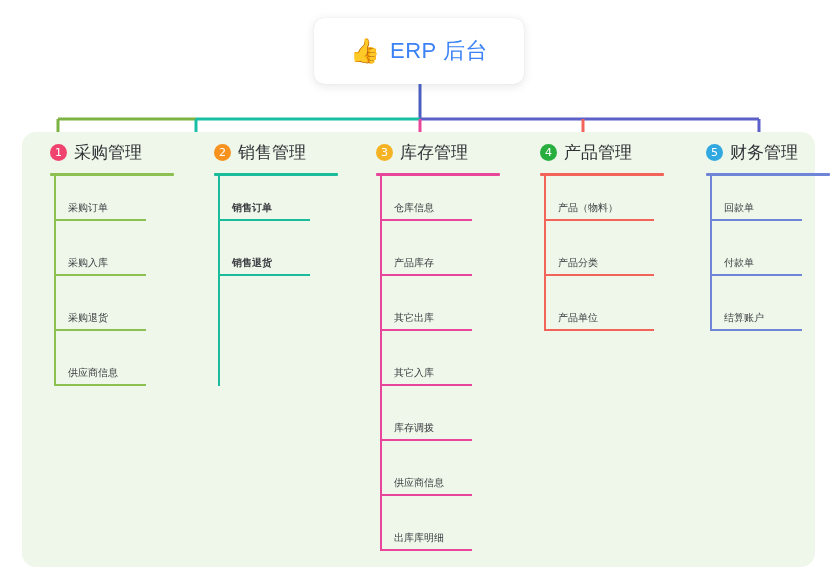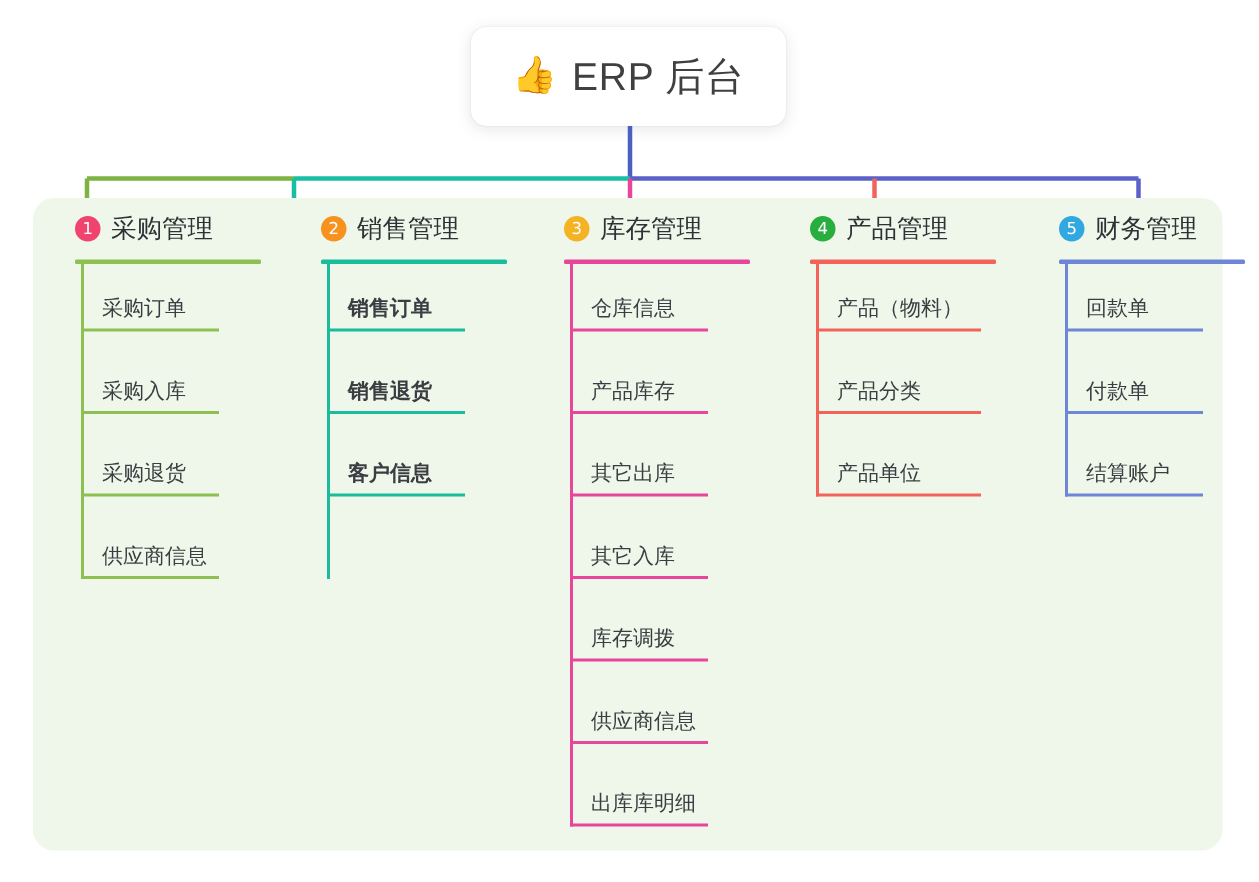--- a/index.html
+++ b/index.html
@@ -34,22 +34,22 @@
     justify-content: center;
     gap: 10px;
     box-sizing: border-box;
   }
   .title-emoji {
     font-size: 24px;
     line-height: 1;
     display: inline-block;
   }
   .title-text {
-    font-size: 26px;
-    color: #404040;
+    font-size: 22px;
+    color: #3b82f6;
     letter-spacing: 0.5px;
     white-space: nowrap;
   }
 
   
   #wires {
     position: absolute;
     left: 0;
     top: 0;
     width: 839px;
@@ -122,21 +122,21 @@
   }
   .item {
     position: relative;
     height: 55px;
     box-sizing: border-box;
   }
   .item-label {
     position: absolute;
     left: 32px;
     bottom: 16px;
-    font-size: 14px;
+    font-size: 10px;
     color: #3b3d42;
     white-space: nowrap;
   }
   .item-rule {
     position: absolute;
     left: 18px;
     bottom: 10px;
     height: 1.6px;
   }
 </style>
@@ -203,24 +203,20 @@
         <div class="items" style="height: 220px; font-weight: bold;">
           <div class="spine" style="background: rgb(26, 188, 156); height: 210px;"></div>
           <div class="item">
             <span class="item-label">销售订单</span>
             <div class="item-rule" style="background: rgb(26, 188, 156); width: 92px;"></div>
           </div>
           <div class="item">
             <span class="item-label">销售退货</span>
             <div class="item-rule" style="background: rgb(26, 188, 156); width: 92px;"></div>
           </div>
-          <div class="item">
-            <span class="item-label">客户信息</span>
-            <div class="item-rule" style="background: rgb(26, 188, 156); width: 92px;"></div>
-          </div>
         </div>
       </div>
       <div class="column" style="left: 340px; width: 150px;">
         <div class="col-head">
           <span class="badge" style="background: rgb(245, 179, 36);">3</span>
           <span class="col-title">库存管理</span>
         </div>
         <div class="col-rule" style="background: rgb(232, 70, 155); width: 124px; margin-left: 14px;"></div>
         <div class="items" style="height: 385px;">
           <div class="spine" style="background: rgb(232, 70, 155); height: 375px;"></div>

